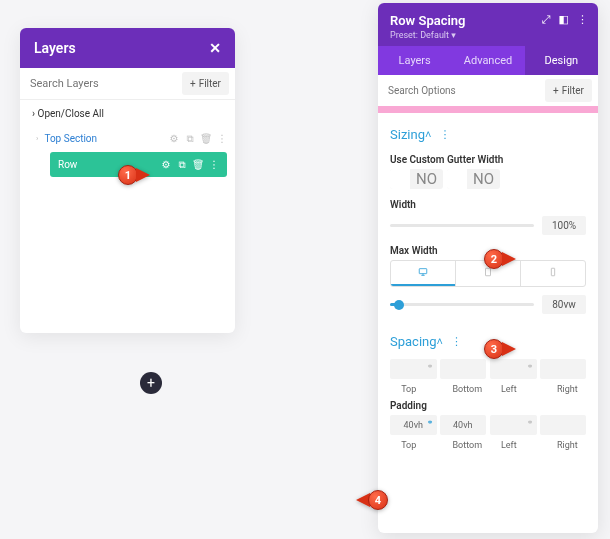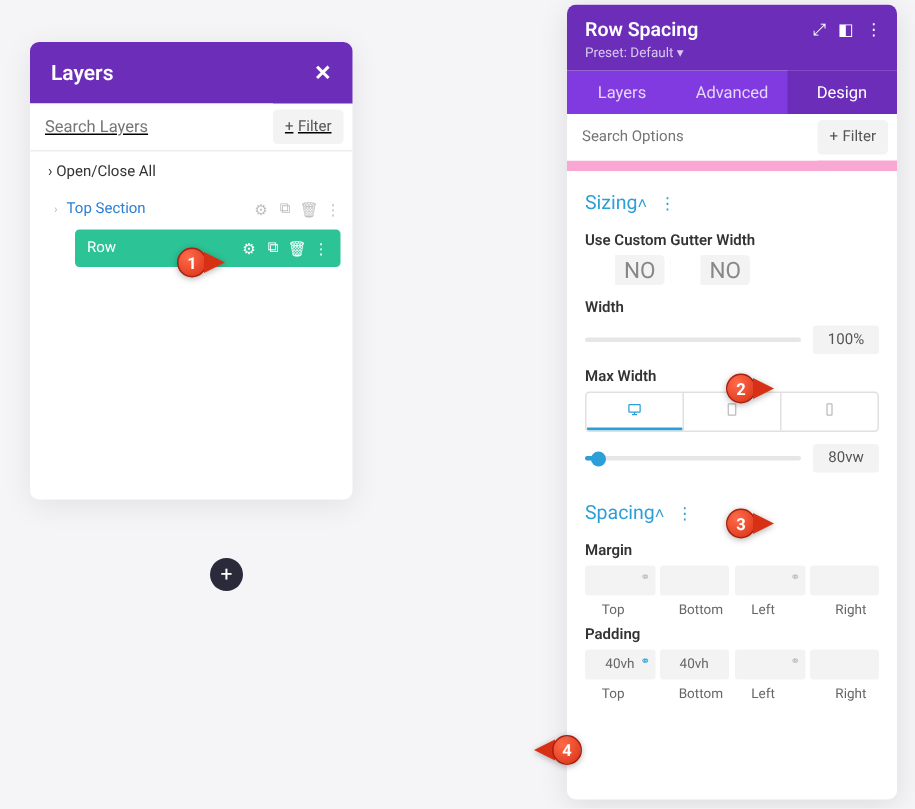--- a/index.html
+++ b/index.html
@@ -14,21 +14,21 @@
     display: flex; flex-direction: column;
   }
   .layers-header {
     background: #6c2eb9; color: #fff;
     padding: 12px 14px; border-radius: 6px 6px 0 0;
     display: flex; justify-content: space-between; align-items: center;
     font-size: 14px; font-weight: 600;
   }
   .layers-header .close { font-size: 14px; font-weight: 700; cursor: pointer; }
   .layers-search-row {
-    display: flex; border-bottom: 1px solid #eee; text-decoration: underline;
+    display: flex; border-bottom: 1px solid #eee;
   }
   .layers-search {
     flex: 1; border: none; padding: 8px 10px; font-size: 11px; color: #888; outline: none;
   }
   .filter-btn {
     background: #f3f3f3; border: none; padding: 6px 8px;
     font-size: 10px; color: #555; cursor: pointer;
     display: flex; align-items: center; gap: 3px;
     border-radius: 3px; margin: 4px 6px 4px 0;
   }
@@ -294,21 +294,20 @@
 
     
     <div class="section-hdr">
       <span>Spacing</span>
       <span class="right">
         <span>˄</span>
         <span>⋮</span>
       </span>
     </div>
 
-    <div class="field-label">Margin</div>
     <div class="box-sides">
       <div class="box-group">
         <div class="box-cell">
             <span class="link">⚭</span>
           </div>
         <div class="box-cell"></div>
       </div>
       <div class="box-group">
         <div class="box-cell">
             <span class="link">⚭</span>

